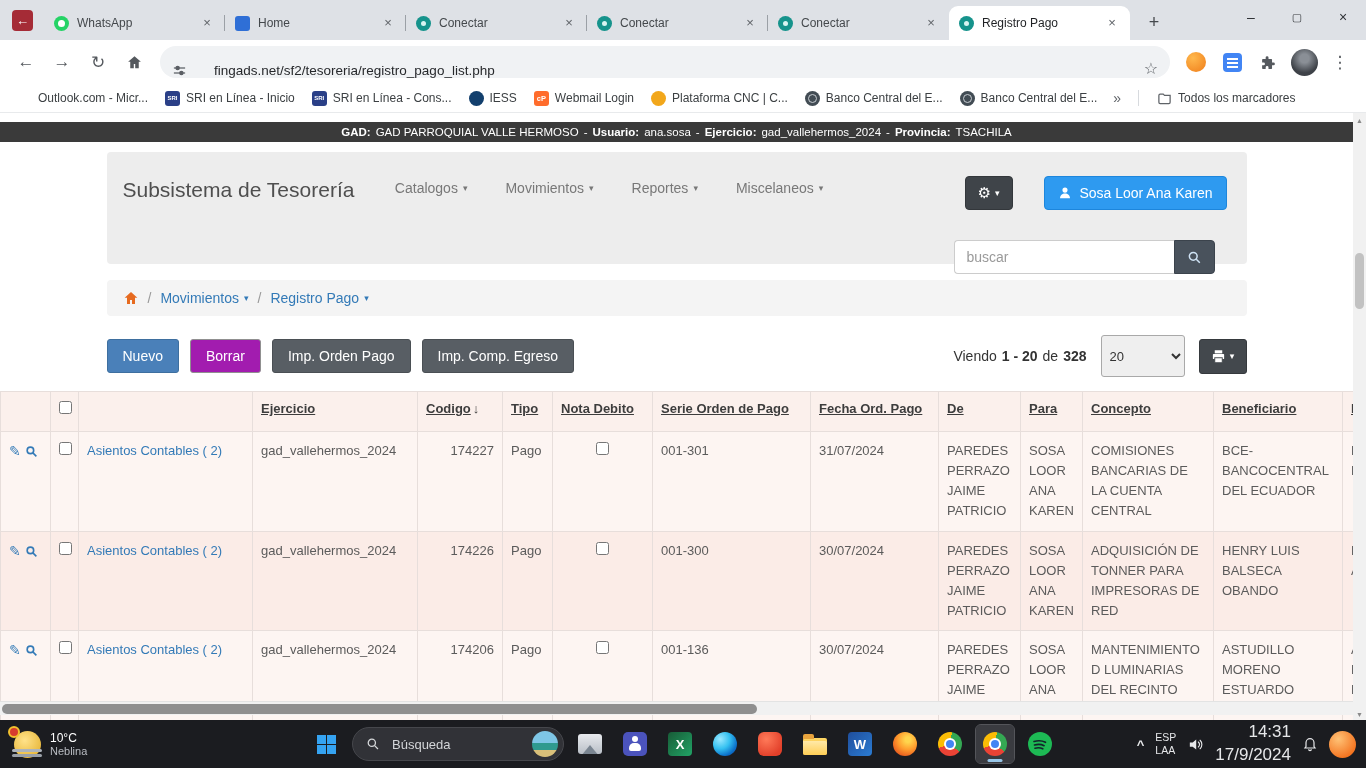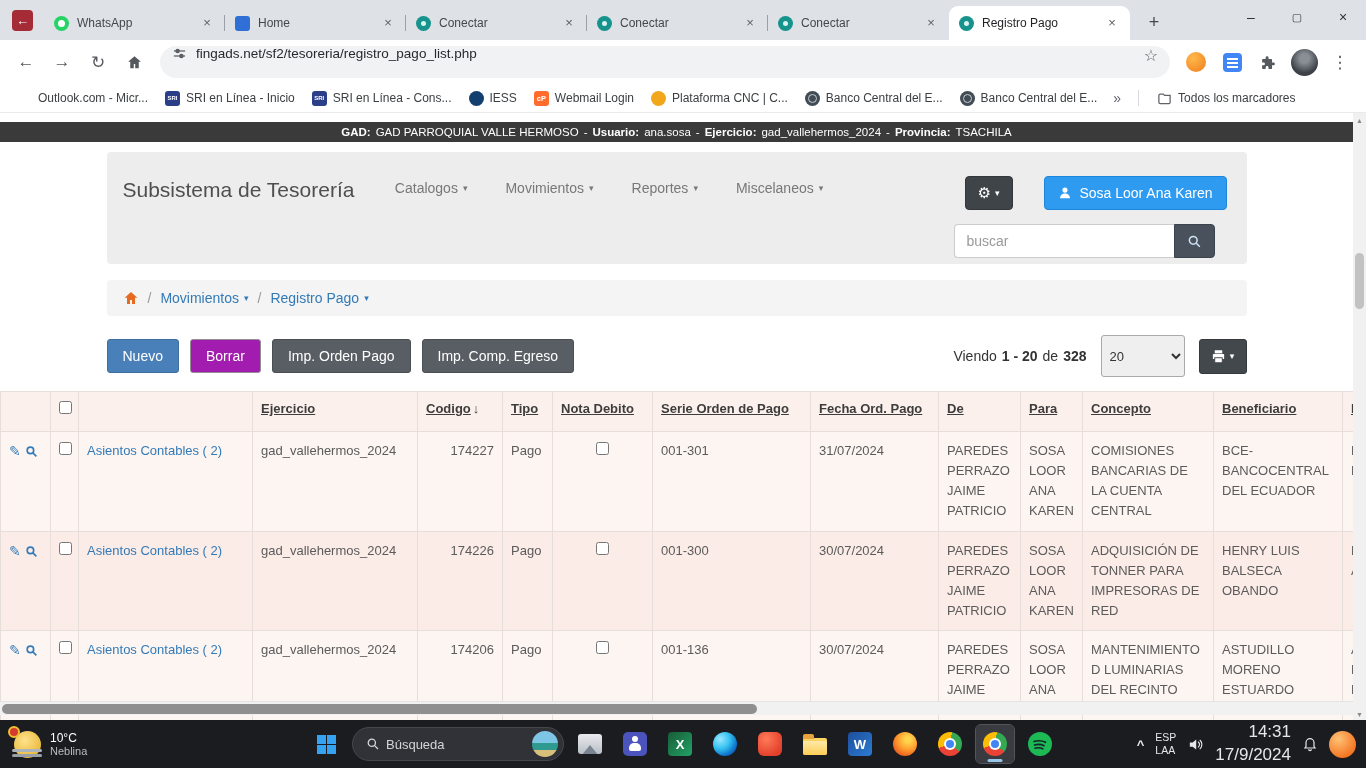--- a/index.html
+++ b/index.html
@@ -20,21 +20,21 @@
 .tab-title{flex:1;white-space:nowrap;overflow:hidden}
 .tab-close{width:16px;height:16px;line-height:15px;text-align:center;border-radius:50%;font-size:13px;color:#5f6368;flex:none}
 .newtab{width:28px;height:28px;margin:0 0 3px 10px;border-radius:50%;font-size:18px;line-height:26px;text-align:center;color:#45494d}
 .wincontrols{position:absolute;right:0;top:0;display:flex}
 .winbtn{width:46px;height:34px;display:flex;align-items:center;justify-content:center;font-size:14px;color:#303337}
 .winbtn.max{font-size:11px}
 
 
 .addressbar{height:44px;background:#fff;display:flex;align-items:center;padding:0 10px;gap:4px}
 .nav-ico{width:32px;height:32px;border-radius:50%;display:flex;align-items:center;justify-content:center;font-size:17px;color:#55595e}
-.urlbar{flex:1;height:32px;background:#f0f2f4;border-radius:16px;display:flex;align-items:flex-start;padding:0 12px;gap:9px;margin:0 6px;color:#27292c;font-size:13.5px}
+.urlbar{flex:1;height:32px;background:#f0f2f4;border-radius:16px;display:flex;align-items:flex-end;padding:0 12px;gap:27px;margin:0 6px;color:#27292c;font-size:13.5px}
 .url-text{flex:1;white-space:nowrap;overflow:hidden}
 .url-star{font-size:16px;color:#5b5f64}
 .ext-orange{width:20px;height:20px;border-radius:50%;background:radial-gradient(circle at 35% 30%,#ffb84d,#ef7d1a)}
 .ext-translate{width:19px;height:19px;border-radius:4px;background:#4285f4;position:relative}
 .ext-translate::after{content:"";position:absolute;left:4px;top:5px;width:11px;height:2px;background:#fff;box-shadow:0 4px 0 #fff,0 8px 0 #fff}
 .avatar{width:27px;height:27px;border-radius:50%;background:radial-gradient(circle at 50% 35%,#8a8f96 20%,#3e4248 65%)}
 .ico-svg{display:flex;align-items:center;justify-content:center}
 
 
 .bookmarks{height:29px;background:#fff;display:flex;align-items:center;padding:0 10px;gap:3px;font-size:12px;color:#3c4043;border-bottom:1px solid #e8eaec}
@@ -57,21 +57,21 @@
 .infobar{margin-top:9px;height:20px;background:#3a3a3a;color:#fff;display:flex;justify-content:center;align-items:center;gap:5px;font-size:11.5px;white-space:nowrap}
 .infobar b{font-weight:bold}
 
 .header-panel{width:1140px;margin:10px auto 0;height:112px;background:#ededed;border-radius:4px;position:relative;padding:26px 16px 0}
 .app-title{font-size:21px;color:#4f4f4f;display:inline-block}
 .menus{display:inline-flex;gap:38px;margin-left:36px;font-size:14px;color:#787878;vertical-align:4px}
 .menu-item{display:flex;align-items:center;gap:5px}
 .caret{font-size:9px;line-height:1}
 .gear-btn{position:absolute;right:234px;top:24px;width:48px;height:34px;background:#3f4449;border:1px solid #33373b;border-radius:4px;color:#fff;display:flex;align-items:center;justify-content:center;gap:4px;font-size:15px}
 .user-btn{position:absolute;right:20px;top:24px;height:34px;background:#2e9af0;border:1px solid #1d86dc;border-radius:4px;color:#fff;display:flex;align-items:center;gap:7px;padding:0 13px;font-size:14px}
-.search-group{position:absolute;right:32px;top:72px;display:flex}
+.search-group{position:absolute;right:32px;top:88px;display:flex}
 .buscar{width:220px;height:34px;border:1px solid #ccc;border-right:none;border-radius:4px 0 0 4px;padding:0 12px;font-size:14px;color:#555;outline:none}
 .buscar::placeholder{color:#9a9a9a}
 .search-btn{width:41px;height:34px;background:#49525c;border:1px solid #3b434c;border-radius:0 4px 4px 0;display:flex;align-items:center;justify-content:center}
 
 .breadcrumb{width:1140px;margin:16px auto 0;background:#f4f4f4;border-radius:4px;padding:10px 16px;display:flex;align-items:center;gap:9px;font-size:14px}
 .crumb-sep{color:#999}
 .crumb-link{color:#337ab7;display:flex;align-items:center;gap:5px}
 
 .toolbar{width:1140px;margin:19px auto 0;display:flex;align-items:center;gap:11px}
 .btn{border-radius:3px;color:#fff;font-size:14px;padding:8px 15px;border:1px solid transparent;white-space:nowrap}
@@ -118,21 +118,21 @@
 .weather-icon::after{content:"";position:absolute;left:-2px;bottom:6px;width:30px;height:3px;background:#aeb4bb;box-shadow:0 5px 0 #9aa0a8;border-radius:2px}
 .weather-badge{position:absolute;left:-6px;top:-5px;width:12px;height:12px;border-radius:50%;background:#d63b2f;border:2px solid #f2c12e}
 .weather-text div:first-child{font-size:12px}
 .weather-text div:last-child{font-size:11px;color:#b9bcc2}
 .tb-center{margin:0 auto;display:flex;align-items:center;gap:7px}
 .tb-slot{width:38px;height:38px;display:flex;align-items:center;justify-content:center;position:relative;border-radius:5px}
 .tb-slot.active{background:#3a3b40;outline:1px solid #54555a}
 .tb-slot.active::after{content:"";position:absolute;bottom:1px;left:50%;transform:translateX(-50%);width:15px;height:3px;border-radius:2px;background:#98c6e8}
 .start-logo{display:grid;grid-template-columns:9px 9px;grid-template-rows:9px 9px;gap:1px}
 .start-logo i{background:#35a3f1}
-.search-pill{width:212px;height:34px;background:#313237;border:1px solid #46474c;border-radius:17px;display:flex;align-items:center;gap:6px;padding:0 5px 0 13px;font-size:13px;color:#d3d5d8}
+.search-pill{width:212px;height:34px;background:#313237;border:1px solid #46474c;border-radius:17px;display:flex;align-items:center;gap:12px;padding:0 5px 0 13px;font-size:13px;color:#d3d5d8}
 .pill-img{margin-left:auto;width:26px;height:26px;border-radius:50%;background:linear-gradient(#7ec6e6 45%,#2f9a8f 45% 72%,#d9c07a 72%)}
 .ic{width:24px;height:24px}
 .ic-photos{height:20px;border-radius:3px;background:linear-gradient(#e8eaee,#b9bfc7);position:relative;overflow:hidden}
 .ic-photos::after{content:"";position:absolute;left:3px;bottom:-2px;width:0;height:0;border-left:9px solid transparent;border-right:9px solid transparent;border-bottom:11px solid #7a8591}
 .ic-teams{border-radius:5px;background:#4b53bc;position:relative}
 .ic-teams::before{content:"";position:absolute;left:9px;top:4px;width:6px;height:6px;border-radius:50%;background:#fff}
 .ic-teams::after{content:"";position:absolute;left:6px;top:11px;width:12px;height:8px;border-radius:5px 5px 2px 2px;background:#fff}
 .ic-sq-letter{border-radius:4px;display:flex;align-items:center;justify-content:center;font-size:13px;font-weight:bold;color:#fff}
 .ic-excel{background:linear-gradient(135deg,#185c37,#21a366)}
 .ic-word{background:linear-gradient(135deg,#1f4e9c,#2b7cd3)}

